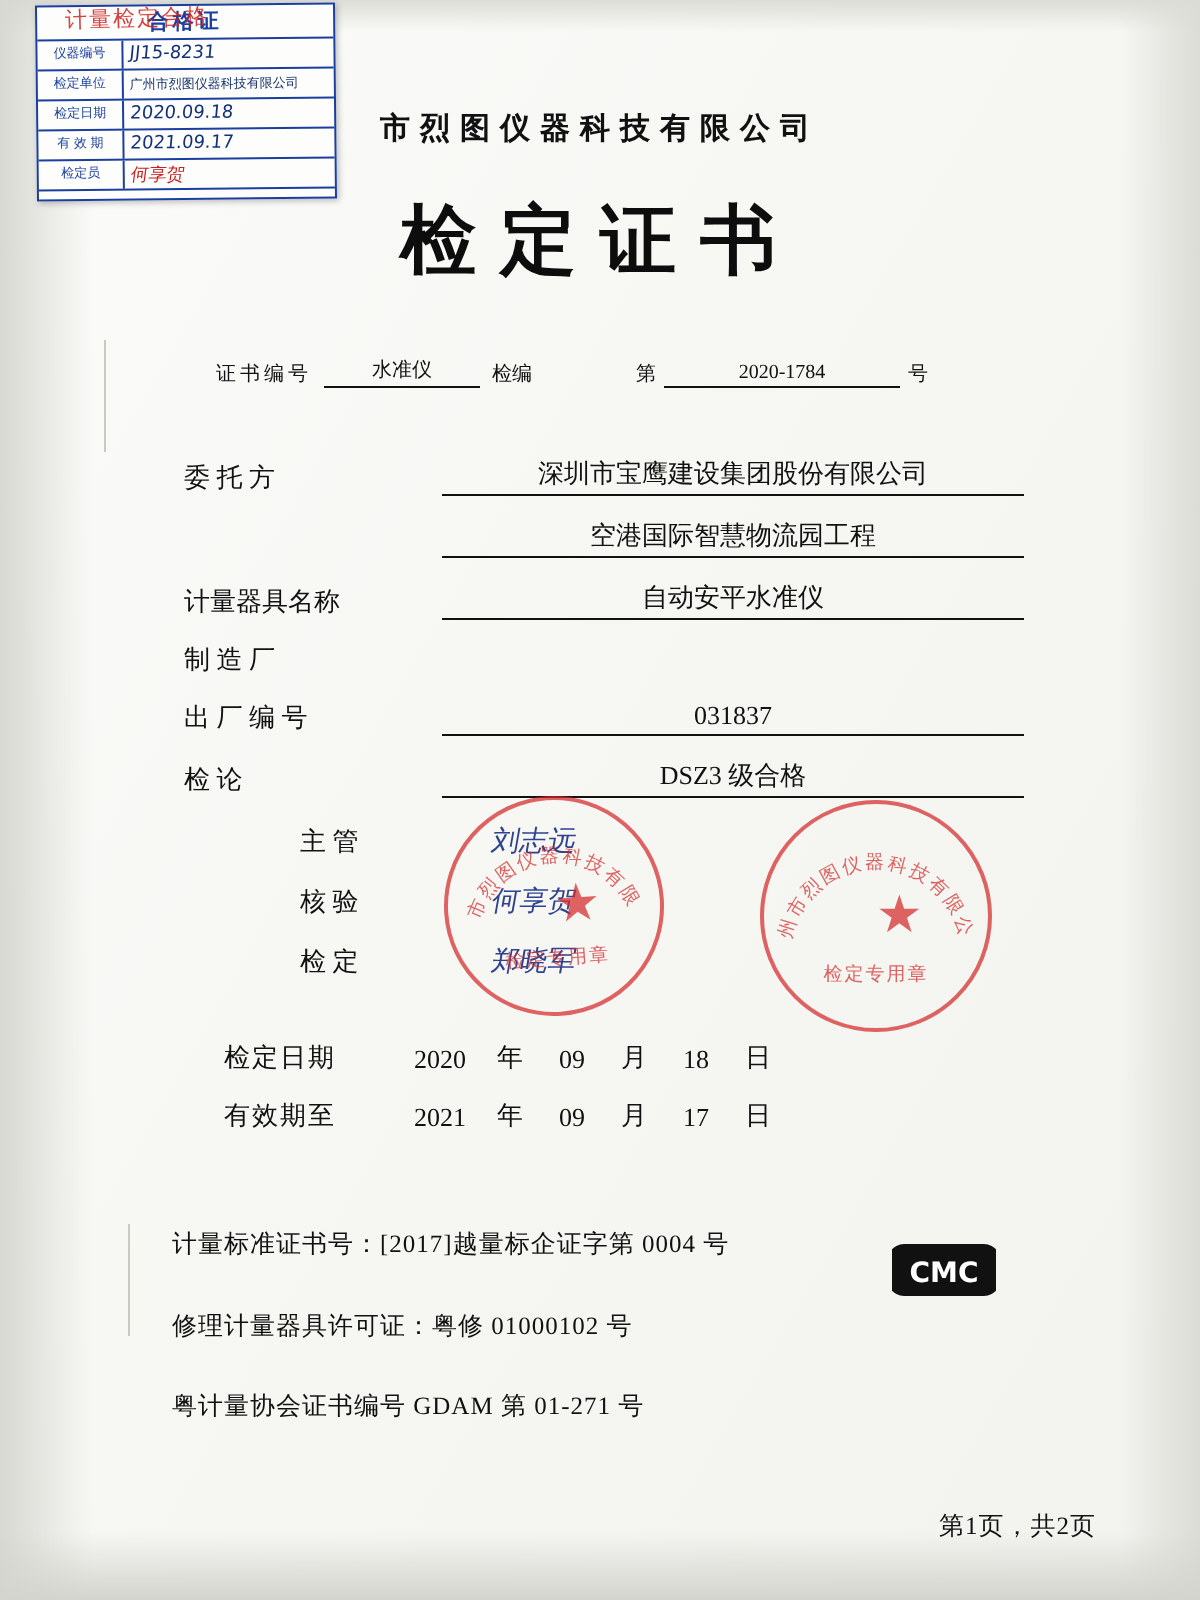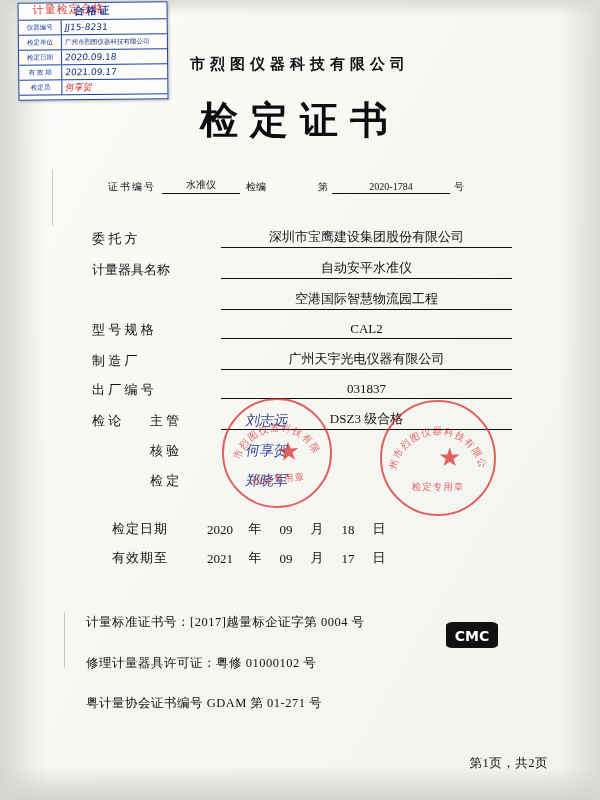--- a/index.html
+++ b/index.html
@@ -414,35 +414,30 @@
     <span style="margin-left:52px;">第</span>
     <span class="ul" style="width:110px;margin-left:4px;">2020-1784</span>
     <span style="margin-left:4px;">号</span>
   </div>
 
   <div class="fields">
     <div class="frow">
       <div class="label spread">委 托 方</div>
       <div class="value">深圳市宝鹰建设集团股份有限公司</div>
     </div>
+    <div class="frow cont">
+      <div class="label spread"></div>
+      <div class="value">空港国际智慧物流园工程</div>
+    </div>
     <div class="frow">
       <div class="label">计量器具名称</div>
       <div class="value">自动安平水准仪</div>
     </div>
-    <div class="frow cont">
-      <div class="label spread"></div>
-      <div class="value">空港国际智慧物流园工程</div>
-    </div>
-    <div class="frow">
-      <div class="label">型 号 规 格</div>
-      <div class="value">CAL2</div>
-    </div>
     <div class="frow">
       <div class="label">制 造 厂</div>
-      <div class="value">广州天宇光电仪器有限公司</div>
     </div>
     <div class="frow">
       <div class="label">出 厂 编 号</div>
       <div class="value">031837</div>
     </div>
     <div class="frow">
       <div class="label">检 论</div>
       <div class="value">DSZ3 级合格</div>
     </div>
   </div>

